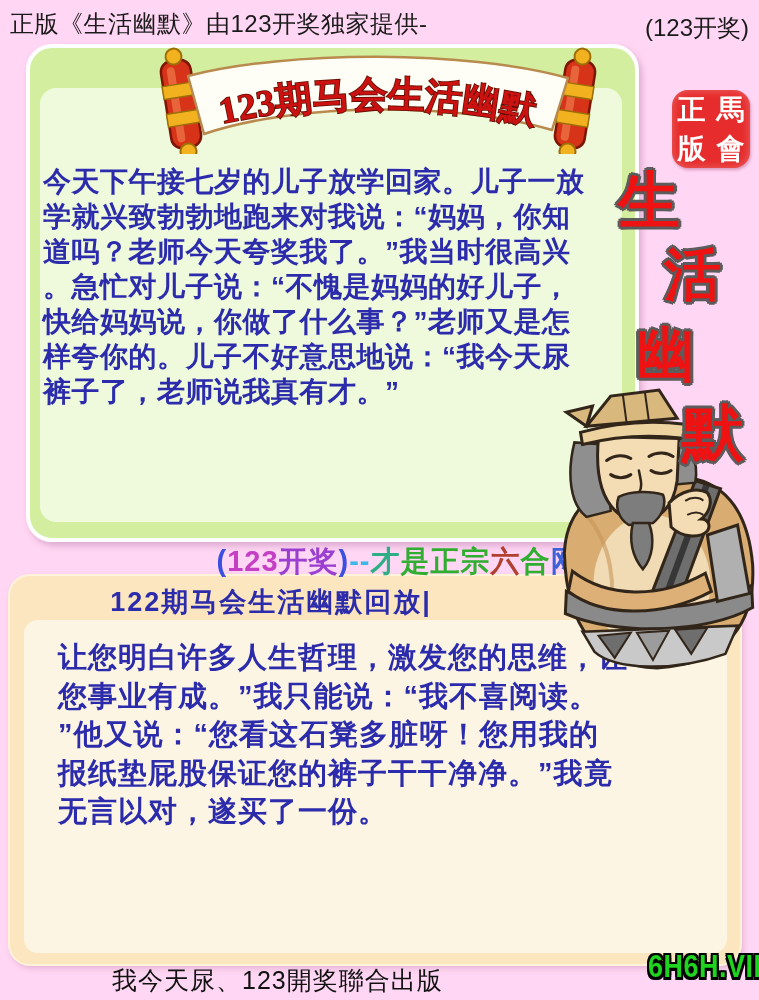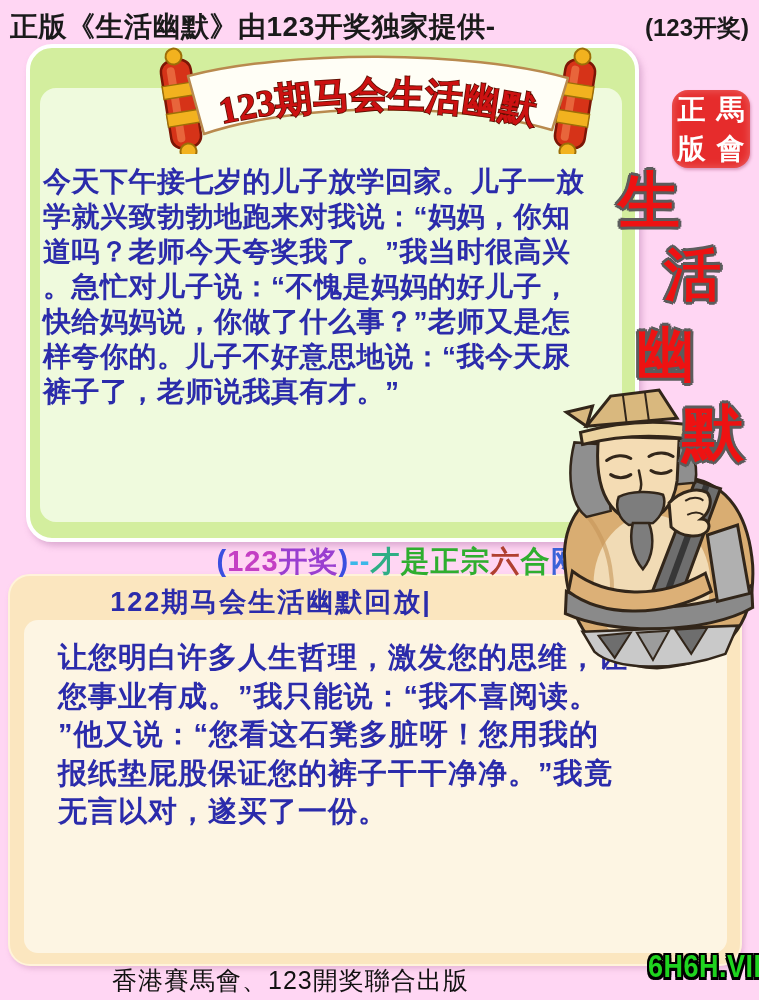--- a/index.html
+++ b/index.html
@@ -4,22 +4,22 @@
 <style>
   html,body{margin:0;padding:0;}
   body{
     width:759px;height:1000px;position:relative;overflow:hidden;
     background:var(--page-bg,#ffd6f3);
     font-family:"Liberation Sans","DejaVu Sans",sans-serif;
   }
   [data-name]{box-sizing:border-box;}
 
   
-  .topbar-left{position:absolute;left:10px;top:8px;font-size:28px;font-weight:700;color:var(--text-black,#1a1a1a);letter-spacing:.5px;}
-  .topbar-right{position:absolute;right:10px;top:12px;font-size:24px;font-weight:700;color:var(--text-black,#1a1a1a);}
+  .topbar-left{position:absolute;left:10px;top:8px;font-size:24px;font-weight:400;color:var(--text-black,#1a1a1a);letter-spacing:.5px;}
+  .topbar-right{position:absolute;right:10px;top:12px;font-size:24px;font-weight:400;color:var(--text-black,#1a1a1a);}
 
   
   .green-box{
     position:absolute;left:26px;top:44px;width:613px;height:498px;
     background:var(--box-green,#d3ee9e);
     border:4px solid #ffffff;border-radius:26px;
     box-shadow:3px 4px 6px rgba(180,120,170,.45);
   }
   .green-inner{
     position:absolute;left:40px;top:88px;width:582px;height:434px;
@@ -200,14 +200,14 @@
 
 <div class="cream-box" data-name="replay-box"></div>
 <div class="replay-heading" data-name="replay-heading">122期马会生活幽默回放|</div>
 <div class="cream-inner" data-name="replay-box-inner-panel"></div>
 <div class="replay-text" data-name="replay-text">让您明白许多人生哲理，激发您的思维，让
 您事业有成。”我只能说：“我不喜阅读。
 ”他又说：“您看这石凳多脏呀！您用我的
 报纸垫屁股保证您的裤子干干净净。”我竟
 无言以对，遂买了一份。</div>
 
-<div class="publisher" data-name="publisher-text">香港賽馬會、123開奖聯合出版</div>
+<div class="publisher" data-name="publisher-text">我今天尿、123開奖聯合出版</div>
 <div class="site-logo" data-name="site-logo">6H6H.VIP</div>
 
 </body></html>

